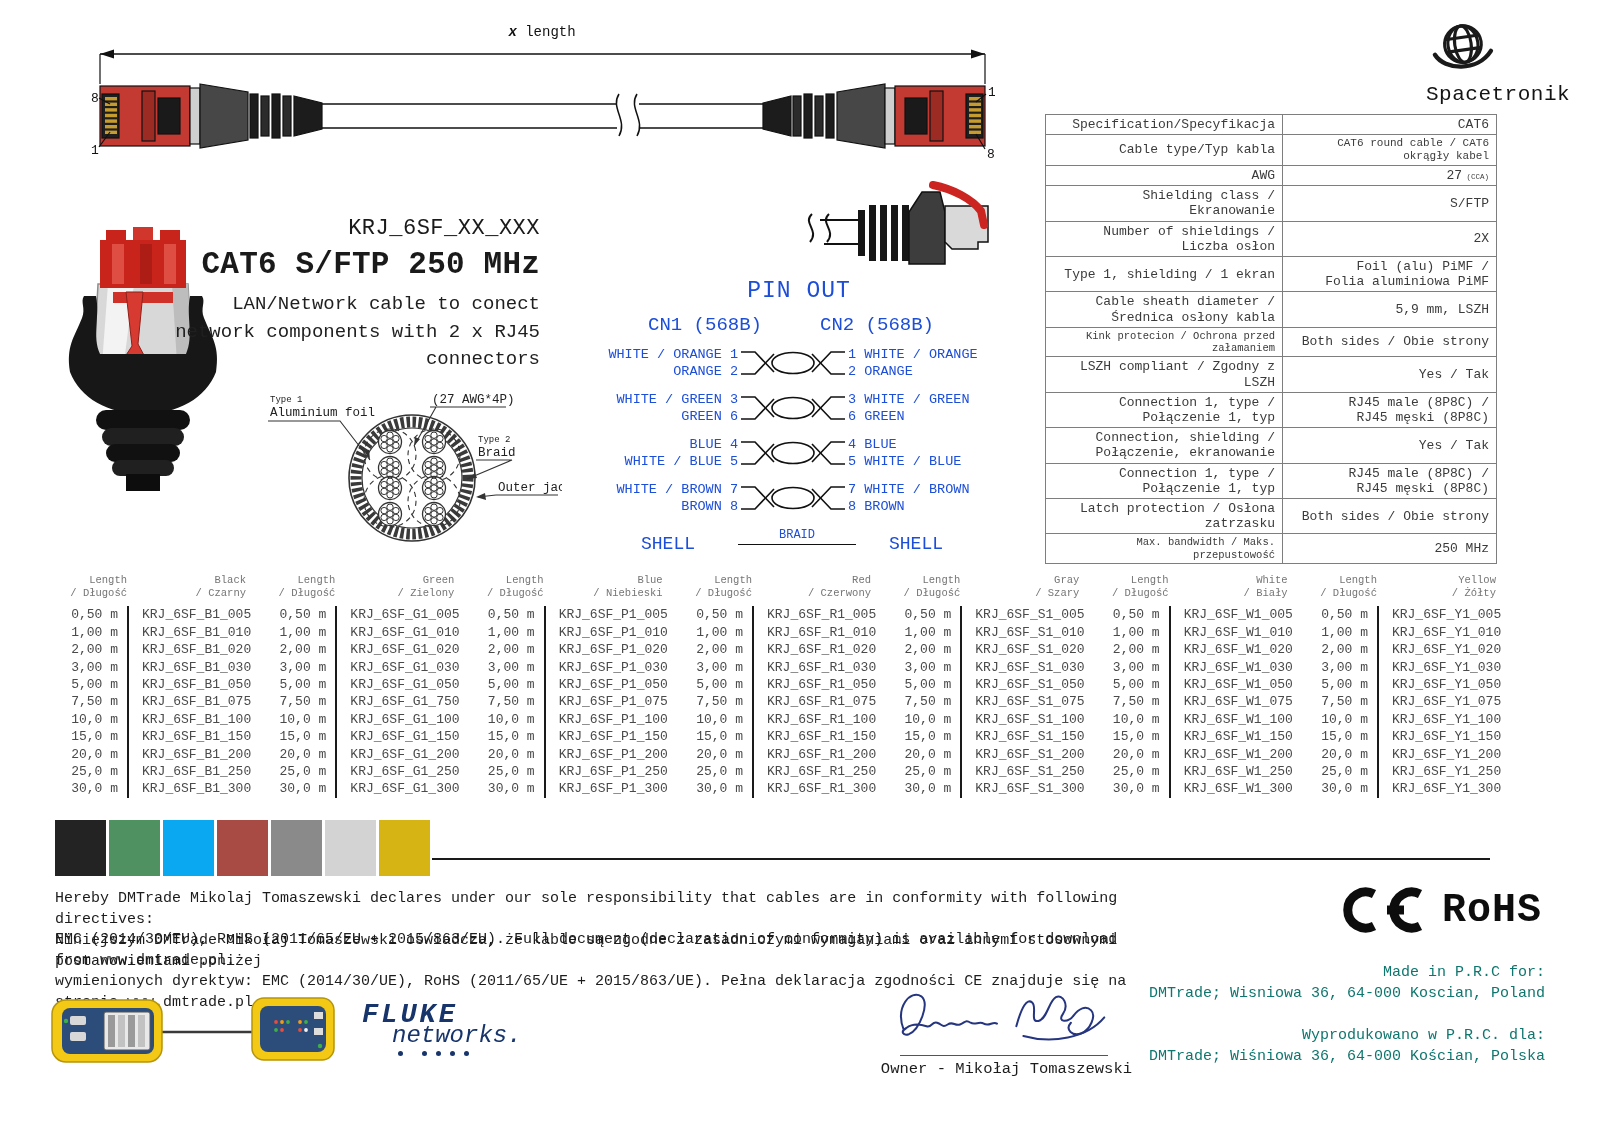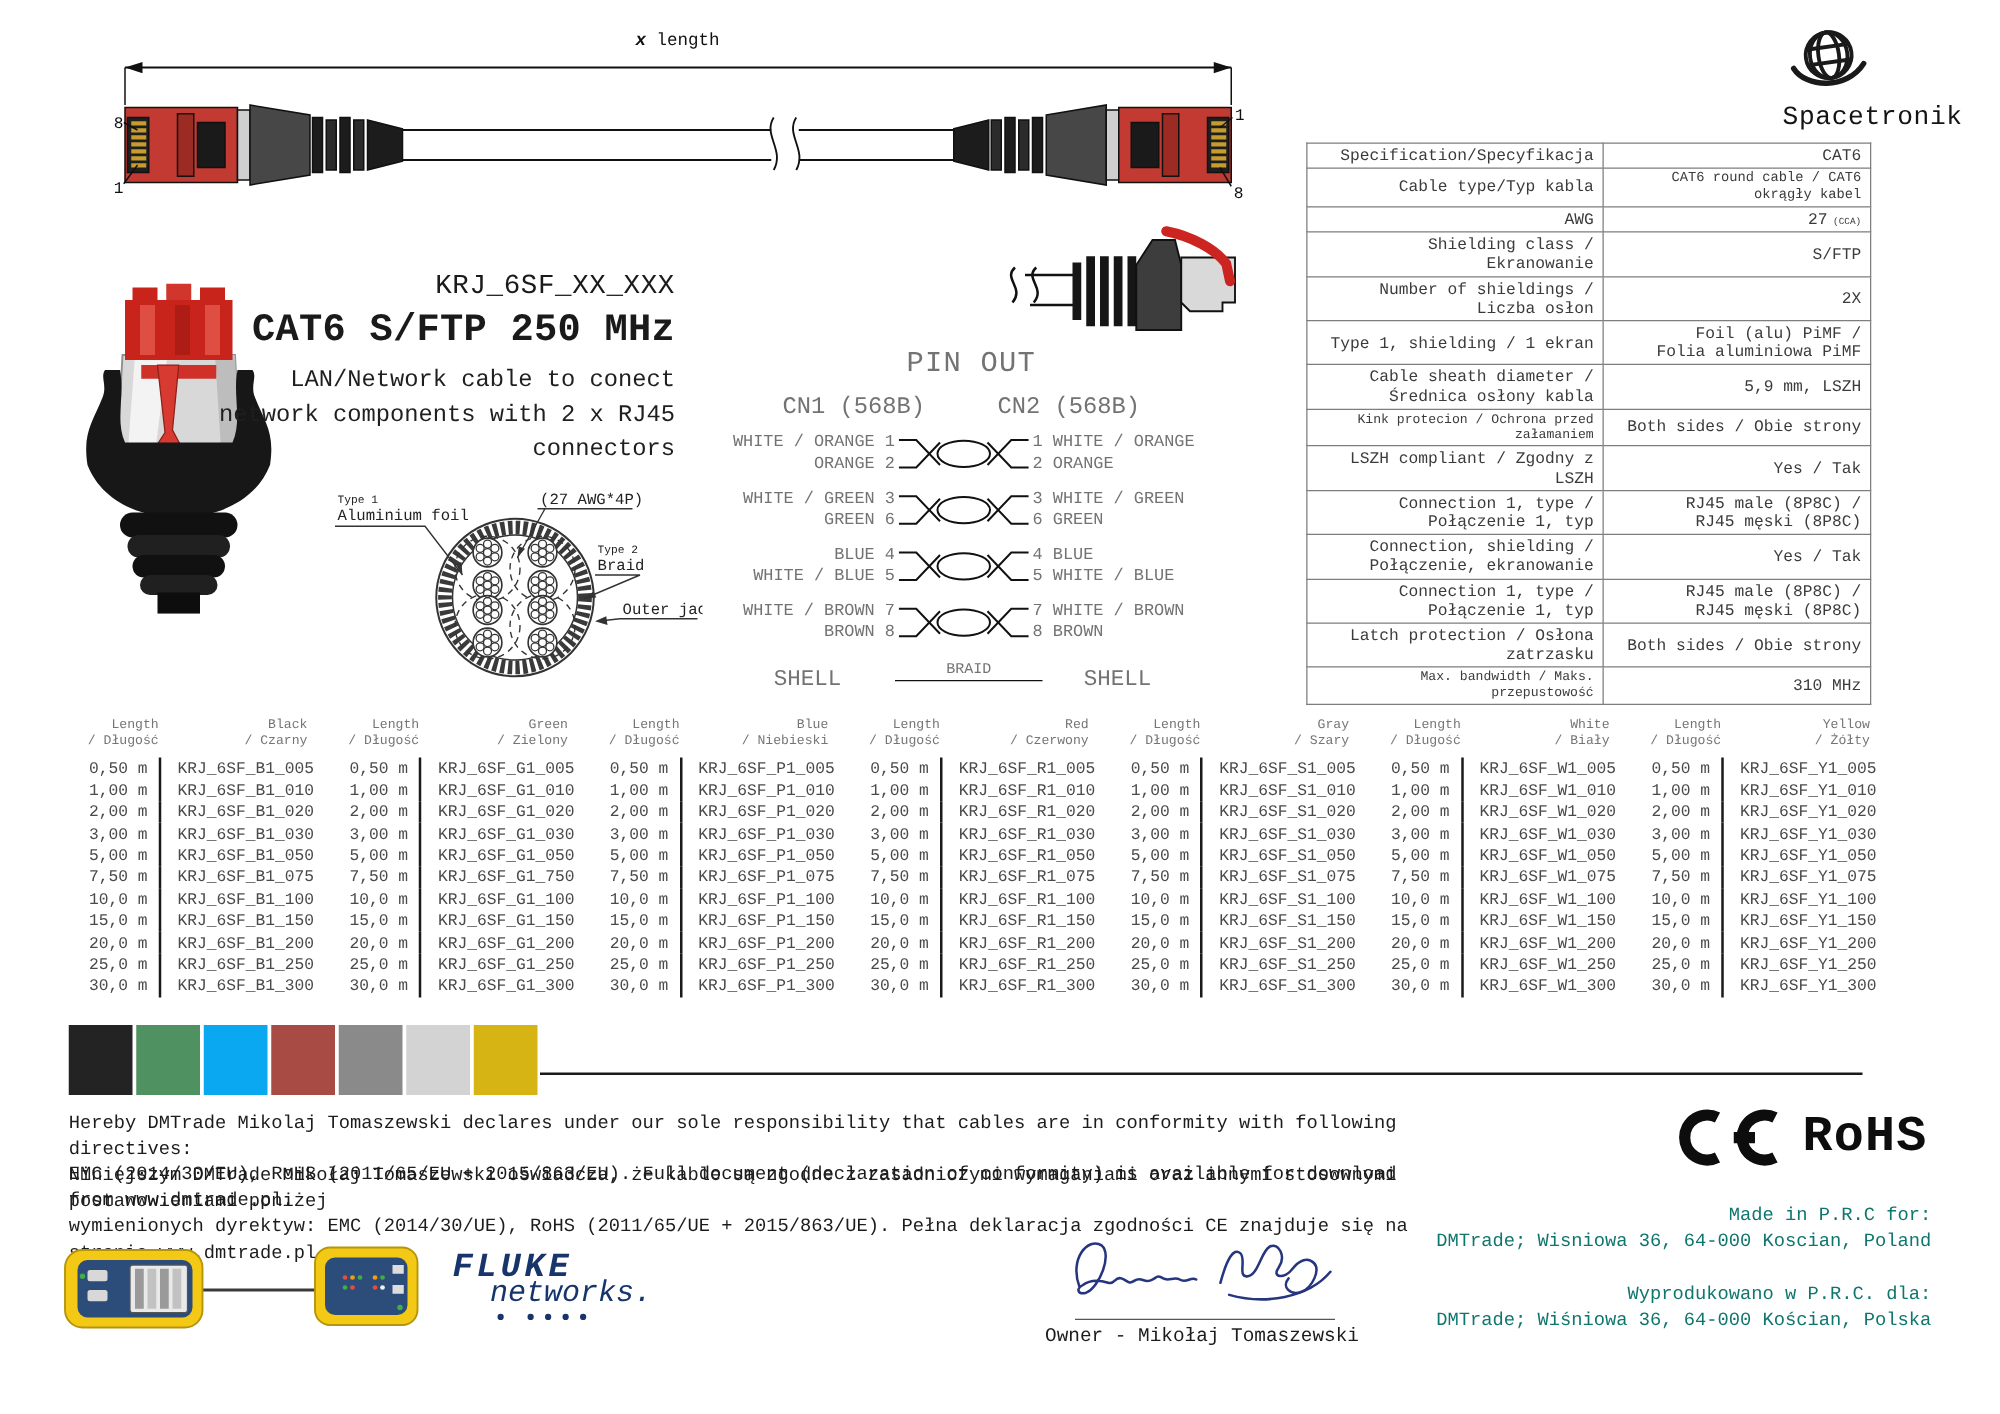--- a/index.html
+++ b/index.html
@@ -31,21 +31,21 @@
   .big-title{font-size:31px;font-weight:bold;margin-top:6px;letter-spacing:.2px;}
   .descr{font-size:19px;margin-top:9px;line-height:1.45;color:#1f1f1f;}
 
   
   .cross-section{left:260px;top:390px;}
 
   
   .connector-side{left:782px;top:172px;}
 
   
-  .pinout{left:576px;top:278px;width:402px;color:#737373;}
+  .pinout{left:598px;top:278px;width:402px;color:#1d4ed8;}
   .pin-title{text-align:center;font-size:23px;letter-spacing:1px;}
   .cn-row{display:flex;margin-top:10px;}
   .cn1{width:214px;text-align:center;font-size:19px;}
   .cn2{width:130px;text-align:center;font-size:19px;}
   .pair-row{display:flex;align-items:center;margin-top:9px;}
   .pleft{width:140px;text-align:right;font-size:13.5px;line-height:17px;white-space:pre-line;}
   .twist{width:104px;margin:0 3px;line-height:0;}
   .pright{flex:1;text-align:left;font-size:13.5px;line-height:17px;white-space:pre-line;}
   .shell-row{display:flex;align-items:center;margin-top:18px;}
   .shell-l{width:140px;text-align:center;font-size:18px;}
@@ -84,21 +84,21 @@
   
   .testers{left:48px;top:988px;}
   .fluke-logo{left:362px;top:1000px;color:#17356b;}
   .fluke-word{font-size:27px;font-weight:bold;font-style:italic;letter-spacing:3px;}
   .networks-word{font-size:24px;font-style:italic;margin-left:30px;margin-top:-8px;}
   .fluke-dots{display:flex;gap:9px;margin-left:36px;margin-top:2px;}
   .fluke-dots span{width:5px;height:5px;border-radius:50%;background:#17356b;display:block;}
   .fluke-dots span:first-child{margin-right:10px;}
 
   
-  .signature{left:836px;top:984px;width:256px;text-align:left;}
+  .signature{left:876px;top:984px;width:256px;text-align:right;}
   .sig-line{border-top:1.5px solid #555;width:208px;margin:0 auto;}
   .owner{font-size:15.5px;color:#1c1c1c;margin-top:4px;}
 </style>
 </head>
 <body>
 
 <div class="page">
 
   <div class="abs cable-diagram">
     <svg width="905" height="155" viewBox="0 0 905 155">
@@ -243,21 +243,21 @@
 Połączenie 1, typ</td>
           <td class="sv">RJ45 male (8P8C) /
 RJ45 męski (8P8C)</td>
         </tr>
         <tr>
           <td class="sl">Latch protection / Osłona zatrzasku</td>
           <td class="sv">Both sides / Obie strony</td>
         </tr>
         <tr>
           <td class="sl sm">Max. bandwidth / Maks. przepustowość</td>
-          <td class="sv">310 MHz</td>
+          <td class="sv">250 MHz</td>
         </tr>
       </tbody>
   </table>
 
   <div class="abs photo">
     <svg width="175" height="295" viewBox="0 0 175 295">
 
       <path d="M42,88 L132,88 L137,182 L37,182 Z" fill="#d8d8d8" stroke="#8e8e8e" stroke-width="1.5"></path>
       <path d="M52,88 L78,88 L66,182 L45,182 Z" fill="#f3f3f3"></path>
       <path d="M116,88 L132,88 L137,182 L122,182 Z" fill="#bdbdbd"></path>

